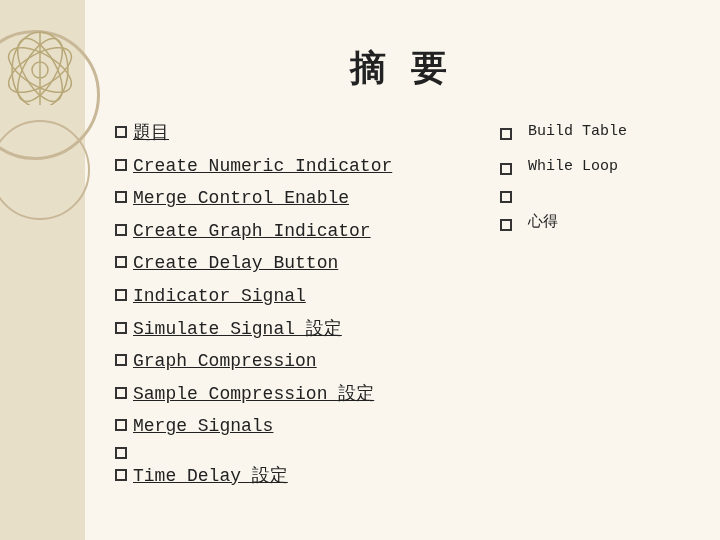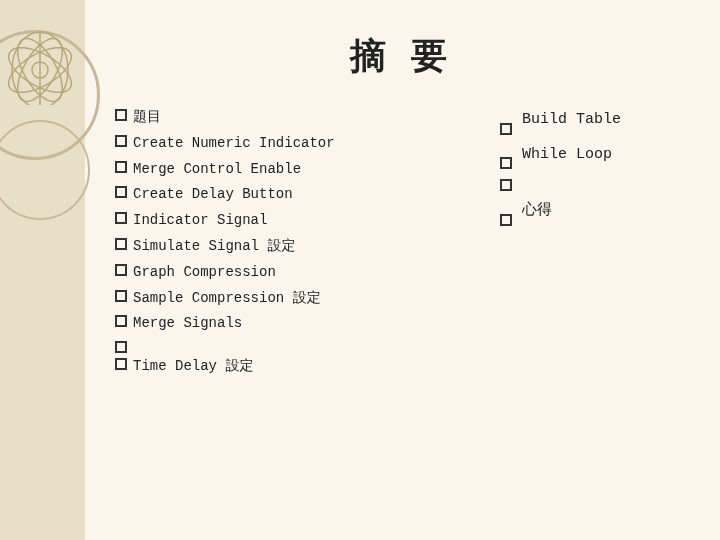--- a/index.html
+++ b/index.html
@@ -68,21 +68,21 @@
       bottom: 0;
       background-color: #faf6ee;
       z-index: 0;
     }
 
     .page-title {
       text-align: center;
       font-size: 36px;
       font-weight: bold;
       color: #222;
-      padding-top: 32px;
+      padding-top: 44px;
       padding-bottom: 20px;
       font-family: 'MS Mincho', serif;
       letter-spacing: 8px;
     }
 
     .main-content {
       display: flex;
       flex-direction: row;
       padding-left: 30px;
       padding-top: 5px;
@@ -117,28 +117,29 @@
     .list-item .bullet {
       display: inline-block;
       width: 12px;
       height: 12px;
       border: 2px solid #333;
       flex-shrink: 0;
       margin-top: 3px;
     }
 
     .list-item .item-text {
-      font-size: 14px;
-      color: #222;
+      font-size: 18px;
+      color: #222;
+      text-decoration: underline;
     }
 
     .right-item {
       display: flex;
-      align-items: flex-end;
-      gap: 10px;
+      align-items: center;
+      gap: 16px;
       font-size: 15px;
       color: #222;
       line-height: 1.9;
       font-family: 'Courier New', 'MS Gothic', monospace;
     }
 
     .right-item .bullet {
       display: inline-block;
       width: 12px;
       height: 12px;
@@ -181,20 +182,24 @@
         <div class="list-item">
           <span class="bullet"></span>
           <span class="item-text">Create Numeric Indicator</span>
         </div>
         <div class="list-item">
           <span class="bullet"></span>
           <span class="item-text">Merge Control Enable</span>
         </div>
         <div class="list-item">
           <span class="bullet"></span>
+          <span class="item-text">Create Graph Indicator</span>
+        </div>
+        <div class="list-item">
+          <span class="bullet"></span>
           <span class="item-text">Create Delay Button</span>
         </div>
         <div class="list-item">
           <span class="bullet"></span>
           <span class="item-text">Indicator Signal</span>
         </div>
         <div class="list-item">
           <span class="bullet"></span>
           <span class="item-text">Simulate Signal 設定</span>
         </div>

